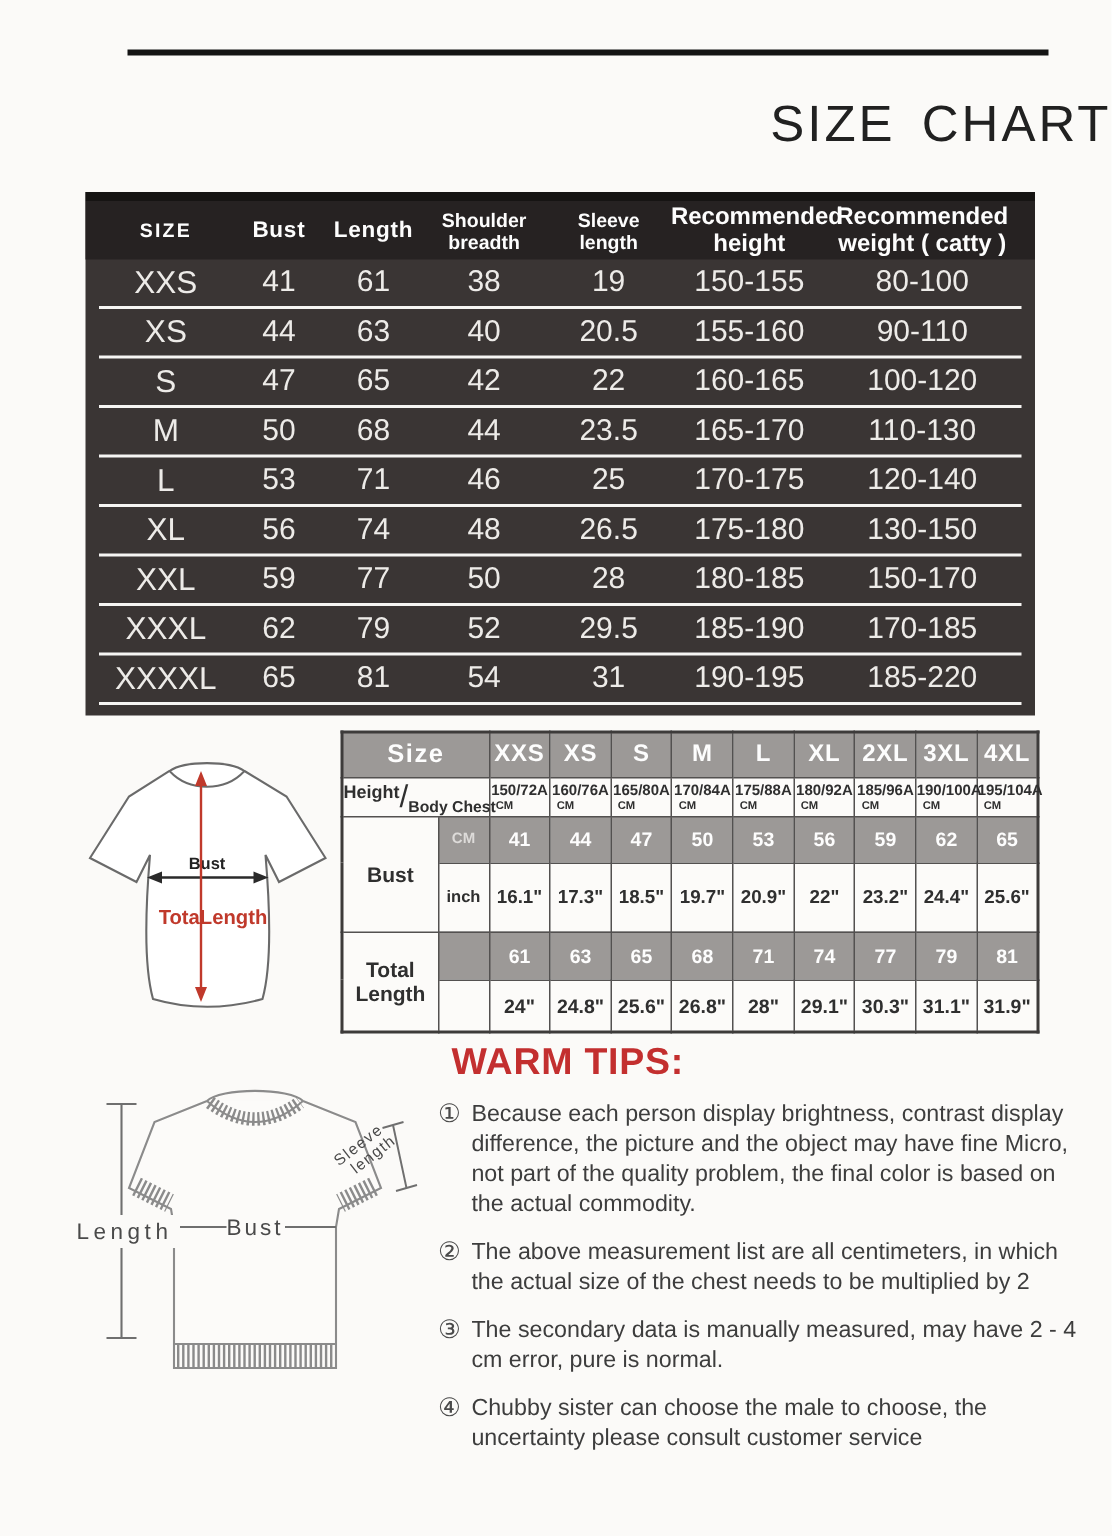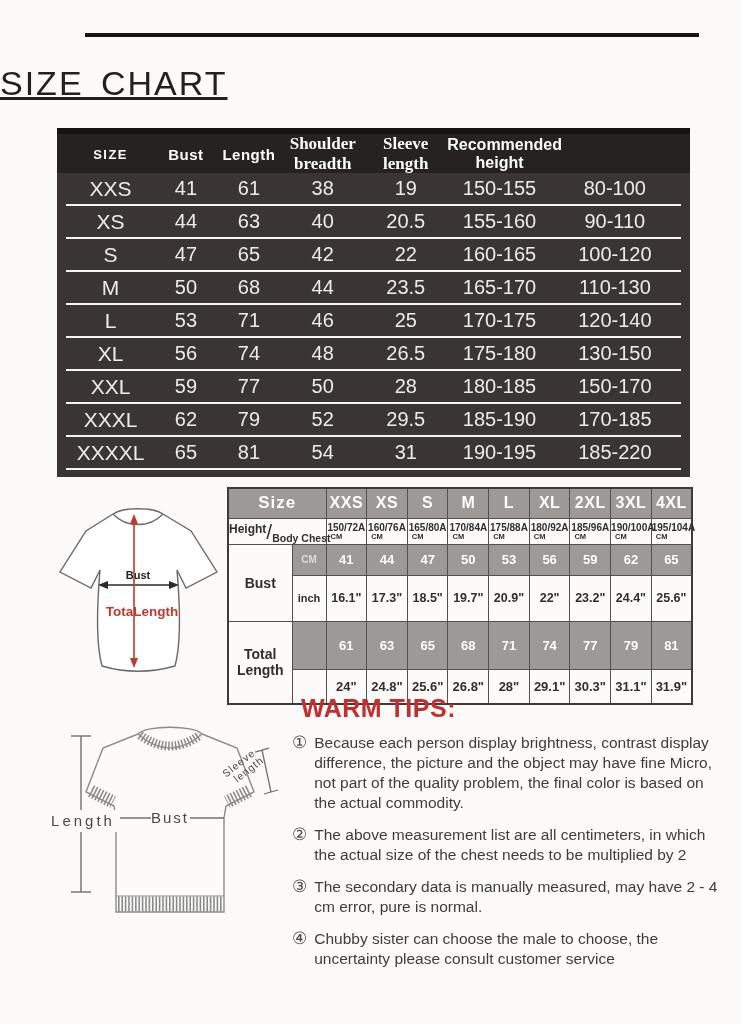--- a/index.html
+++ b/index.html
@@ -4,38 +4,38 @@
 <style>
   * { margin:0; padding:0; box-sizing:border-box; }
   html,body { background:#fff; }
   .page {
     position:relative; width:741px; height:1024px;
     background:#fbfaf8; overflow:hidden;
     font-family:"Liberation Sans", sans-serif;
   }
   .top-rule { position:absolute; left:85px; top:33px; width:614px; height:4px; background:#141414; }
   .title {
-    position:absolute; top:64px; left:0; width:741px; text-align:left;
-    font-size:34px; font-weight:500; letter-spacing:2px; word-spacing:6px; color:#212121;text-decoration:underline;
+    position:absolute; top:64px; left:0; width:741px; text-align:right;
+    font-size:34px; font-weight:500; letter-spacing:2px; word-spacing:6px; color:#212121;
   }
 
   
   .dark-table {
     position:absolute; left:57px; top:128px; width:633px;
     background:#3a3534; border-top:6px solid #161413;
     padding:0 9px 7px; --cols:14.5% 10% 10.5% 13.5% 13.5% 17% 20.5%;
   }
   .dt-header {
     display:grid; grid-template-columns:var(--cols); height:39px; align-items:center;
     color:#fdfdfd; font-weight:bold; background:#262222; margin:0 -9px; padding:0 9px;
   }
   .dt-header .dtc { text-align:center; }
   .dt-header .c1 { font-size:13px; letter-spacing:1.5px; }
   .dt-header .c2, .dt-header .c3 { font-size:15px; letter-spacing:.5px; }
-  .dt-header .c4, .dt-header .c5 { font-size:17px;font-family:Liberation Serif, serif; }
+  .dt-header .c4, .dt-header .c5 { font-size:13px; }
   .dt-header .c6, .dt-header .c7 { font-size:16px; }
   .dt-row {
     display:grid; grid-template-columns:var(--cols); height:33px; align-items:center;
     color:#edebe8; border-bottom:2px solid #f6f5f3; font-size:20px;
   }
   .dt-row .dtc { text-align:center; }
   .dt-row .c1 { font-size:21px; }
 
   
   .detail-wrap { position:absolute; left:227px; top:487px; }
@@ -78,20 +78,21 @@
   <div class="title">SIZE CHART</div>
 
   <div class="dark-table">
     <div class="dt-header" id="dt-header">
         <div class="dtc c1">SIZE</div>
         <div class="dtc c2">Bust</div>
         <div class="dtc c3">Length</div>
         <div class="dtc c4">Shoulder breadth</div>
         <div class="dtc c5">Sleeve length</div>
         <div class="dtc c6">Recommended height</div>
+        <div class="dtc c7">Recommended weight ( catty )</div>
       </div>
     <div id="dt-rows">
         <div class="dt-row">
           <div class="dtc c1">XXS</div>
           <div class="dtc c2">41</div>
           <div class="dtc c3">61</div>
           <div class="dtc c4">38</div>
           <div class="dtc c5">19</div>
           <div class="dtc c6">150-155</div>
           <div class="dtc c7">80-100</div>
@@ -264,21 +265,21 @@
       <td class="w val">16.1"</td>
             <td class="w val">17.3"</td>
             <td class="w val">18.5"</td>
             <td class="w val">19.7"</td>
             <td class="w val">20.9"</td>
             <td class="w val">22"</td>
             <td class="w val">23.2"</td>
             <td class="w val">24.4"</td>
             <td class="w val">25.6"</td>
           </tr>
-      <tr id="drow-totalcm" style="height:48px">
+      <tr id="drow-totalcm" style="height:32px">
         <th class="w lbl2" rowspan="2">Total Length</th>
         <th class="g sub"></th>
       <td class="g val">61</td>
             <td class="g val">63</td>
             <td class="g val">65</td>
             <td class="g val">68</td>
             <td class="g val">71</td>
             <td class="g val">74</td>
             <td class="g val">77</td>
             <td class="g val">79</td>

